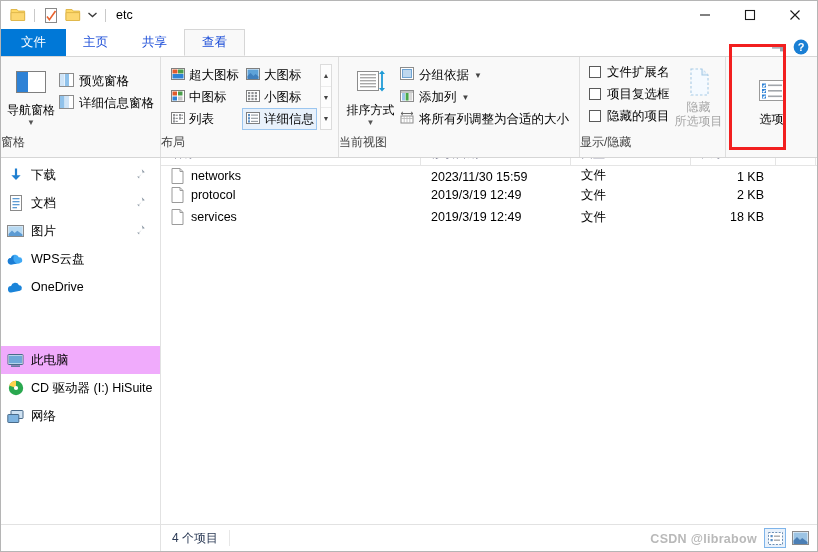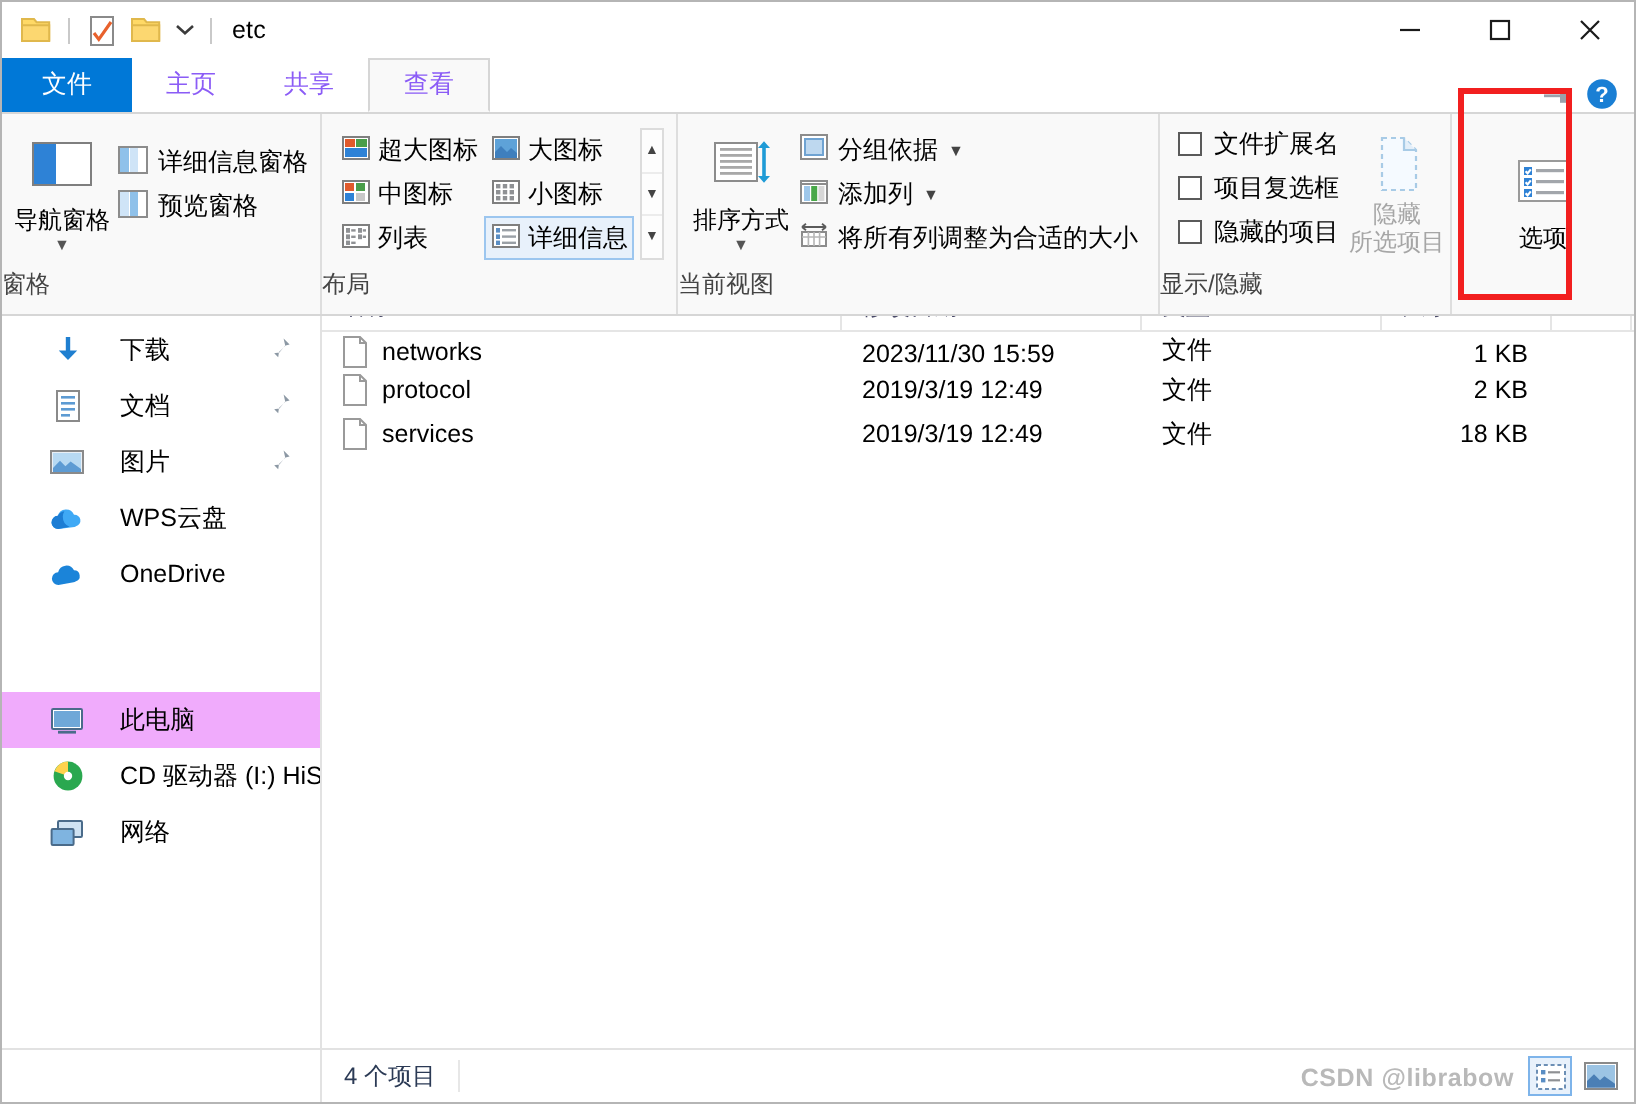--- a/index.html
+++ b/index.html
@@ -89,21 +89,21 @@
     align-items: flex-end;
     background: #ffffff;
   }
   .tab {
     height: 27px;
     padding: 0 17px;
     display: flex;
     align-items: center;
     justify-content: center;
     font-size: 12.5px;
-    color: #8b5cf6;
+    color: #1d4ed8;
     box-sizing: border-box;
     white-space: nowrap;
   }
   .tab-file {
     background: #0078d7;
     color: #fff;
     padding: 0 20px;
   }
   .tab-active {
     background: #f9f9f9;
@@ -261,22 +261,22 @@
     border-right: 1px solid #e2e2e2;
     padding-top: 3px;
     box-sizing: border-box;
     overflow: hidden;
     flex: none;
   }
   .nav-item {
     height: 28px;
     display: flex;
     align-items: center;
-    padding-left: 24px;
-    gap: 18px;
+    padding-left: 6px;
+    gap: 7px;
     font-size: 12.5px;
     color: #000;
     position: relative;
     cursor: default;
     white-space: nowrap;
   }
   .nav-item.sel { background: #f0abfc; margin-top: 45px; }
   .nav-ico { width: 17px; height:17px; display:flex; align-items:center; justify-content:center; flex:none;}
   .nav-pin { position:absolute; right: 14px; top: 7px; }
 
@@ -460,35 +460,35 @@
             </svg>
           </span>
           <span class="bigbtn-txt">导航窗格</span>
           <span class="bigbtn-caret">▼</span>
         </div>
         <div style="margin-top:8px">
           <div class="smallbtn">
             <span>
               <svg width="15" height="14" viewBox="0 0 15 14">
                 <rect x="0.5" y="0.5" width="14" height="13" fill="#fff" stroke="#8c8c8c"></rect>
+                <rect x="1" y="1" width="4.5" height="12" fill="#cfe4f7"></rect>
+                <rect x="6" y="1" width="4" height="12" fill="#8fc1ea"></rect>
+              </svg>
+            </span>
+            <span>预览窗格</span>
+          </div>
+          <div class="smallbtn">
+            <span>
+              <svg width="15" height="14" viewBox="0 0 15 14">
+                <rect x="0.5" y="0.5" width="14" height="13" fill="#fff" stroke="#8c8c8c"></rect>
                 <rect x="1" y="1" width="4.5" height="12" fill="#8fc1ea"></rect>
                 <rect x="6" y="1" width="4" height="12" fill="#cfe4f7"></rect>
               </svg>
             </span>
             <span>详细信息窗格</span>
-          </div>
-          <div class="smallbtn">
-            <span>
-              <svg width="15" height="14" viewBox="0 0 15 14">
-                <rect x="0.5" y="0.5" width="14" height="13" fill="#fff" stroke="#8c8c8c"></rect>
-                <rect x="1" y="1" width="4.5" height="12" fill="#cfe4f7"></rect>
-                <rect x="6" y="1" width="4" height="12" fill="#8fc1ea"></rect>
-              </svg>
-            </span>
-            <span>预览窗格</span>
           </div>
         </div>
       </div>
       <div class="rib-label">窗格</div>
     </div>
 
     <div class="rib-group" style="width:178px">
       <div class="rib-body" style="padding-top:7px">
         <div class="gallery">
           <div class="gal-item">

